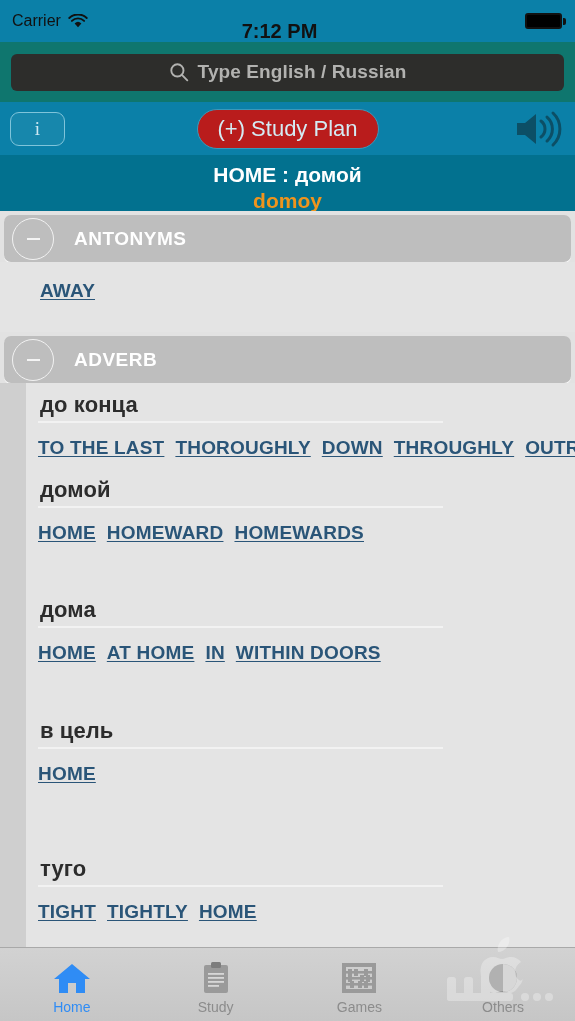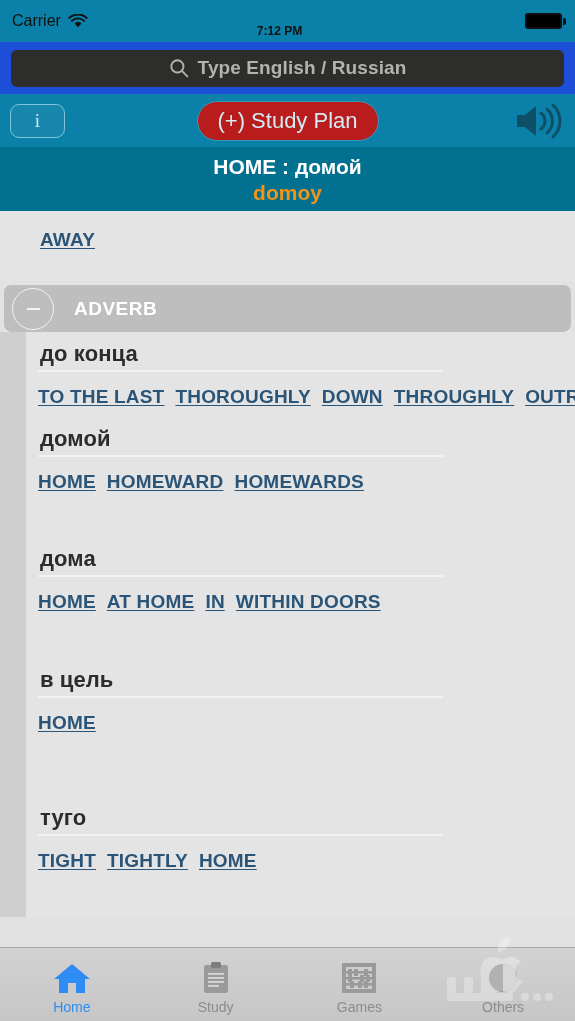--- a/index.html
+++ b/index.html
@@ -17,34 +17,34 @@
     display:flex; align-items:center; position:relative;
     color:#111;
   }
   .sb-carrier {
     position:absolute; left:12px; display:flex; align-items:center; gap:7px;
     font-size:16px; font-weight:400; color:#111;
   }
   .wifi { display:block; }
   .sb-time {
     position:absolute; left:0; right:16px; text-align:center;
-    font-size:12px; font-weight:600; color:#111;margin-top:20px;
+    font-size:20px; font-weight:600; color:#111;margin-top:20px;
   }
   .sb-batt { position:absolute; right:9px; display:flex; align-items:center; }
   .batt-body {
     width:37px; height:16px; border:2px solid #111; border-radius:3px;
     background:#000;
   }
   .batt-tip {
     width:3px; height:7px; background:#111; border-radius:0 2px 2px 0; margin-left:1px;
   }
 
   
   .searchbar {
-    height:52px; background:#1d4ed8;
+    height:60px; background:#0f766e;
     display:flex; align-items:center; padding:0 11px;
   }
   .searchfield {
     flex:1; height:37px; background:#2d2d2b; border-radius:6px;
     display:flex; align-items:center; justify-content:center; gap:9px;
   }
   .mag { display:block; }
   .searchfield .ph {
     font-size:19px; color:#b2b2b0; font-weight:600; letter-spacing:.1px;
   }
@@ -191,20 +191,26 @@
     </svg>
   </div>
 
   <div class="titlebar">
     <div class="t1">HOME : домой</div>
     <div class="t2">domoy</div>
   </div>
 
   <div class="content">
 
+    <div class="sec-header">
+      <div class="minus-circle">
+          <span></span>
+        </div>
+      <div class="sec-title">ANTONYMS</div>
+    </div>
     <div class="sec-body">
       <div class="antonym-body">
         <a class="wordlink">AWAY</a>
       </div>
     </div>
 
     <div class="sec-header">
       <div class="minus-circle">
           <span></span>
         </div>

